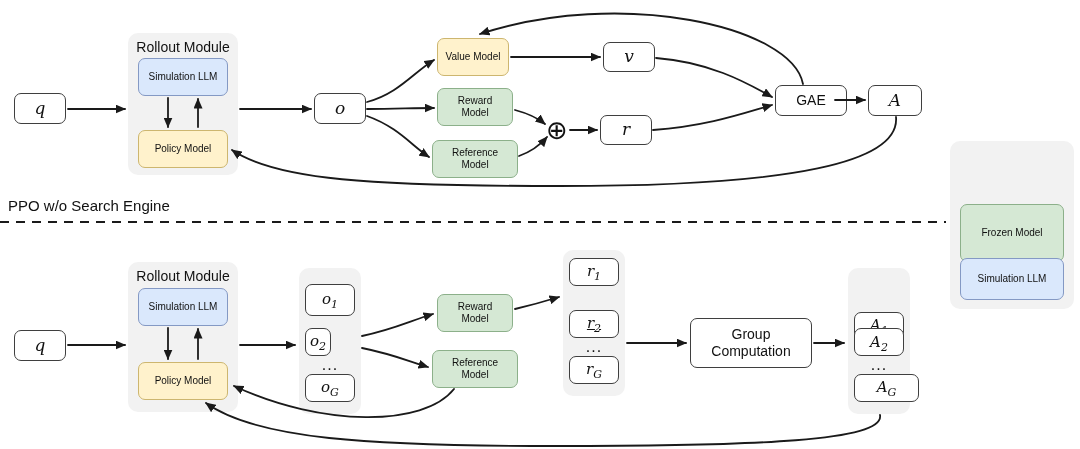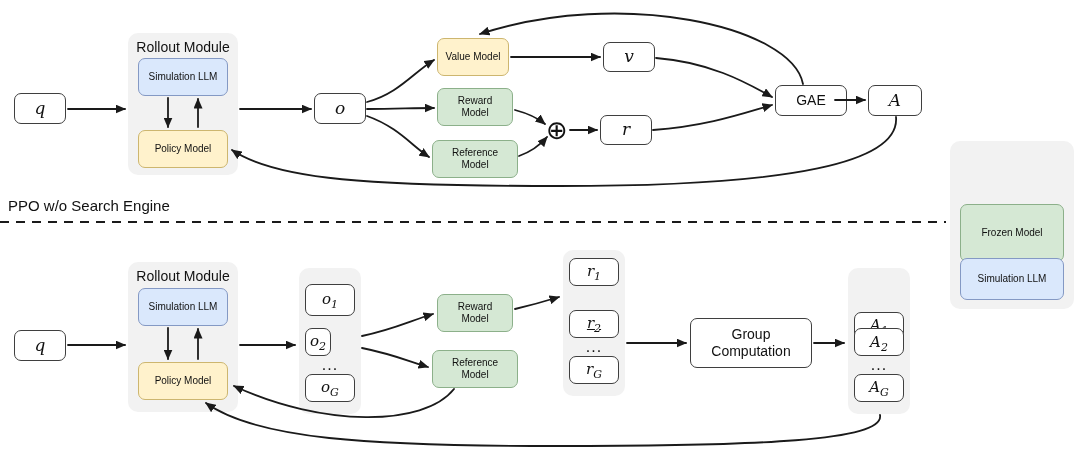--- a/index.html
+++ b/index.html
@@ -142,21 +142,21 @@
   </div>
 
   <div class="panel" style="left:848px; top:268px; width:62px; height:146px;">
     <div class="box" style="left:6px; top:8px; width:50px; height:28px;margin-top:36px;">
       <span><span class="m-base">A</span><span class="m-sub">1</span></span>
     </div>
     <div class="box" style="left:6px; top:60px; width:50px; height:28px;align-items:flex-end;">
       <span><span class="m-base">A</span><span class="m-sub">2</span></span>
     </div>
     <div class="dots" style="left:6px; top:92px; width:50px; height:10px;">...</div>
-    <div class="box" style="left:6px; top:106px; width:50px; height:28px;align-items:center;">
+    <div class="box" style="left:6px; top:106px; width:65px; height:28px;align-items:center;">
       <span><span class="m-base">A</span><span class="m-sub">G</span></span>
     </div>
   </div>
 
   <div class="panel" style="left:950px; top:141px; width:124px; height:168px;">
     <div class="module frozen" style="left:10px; top:63px; width:104px; height:58px;">
       <span>Frozen Model</span>
     </div>
     <div class="module simulation" style="left:10px; top:117px; width:104px; height:42px;">
       <span>Simulation LLM</span>

